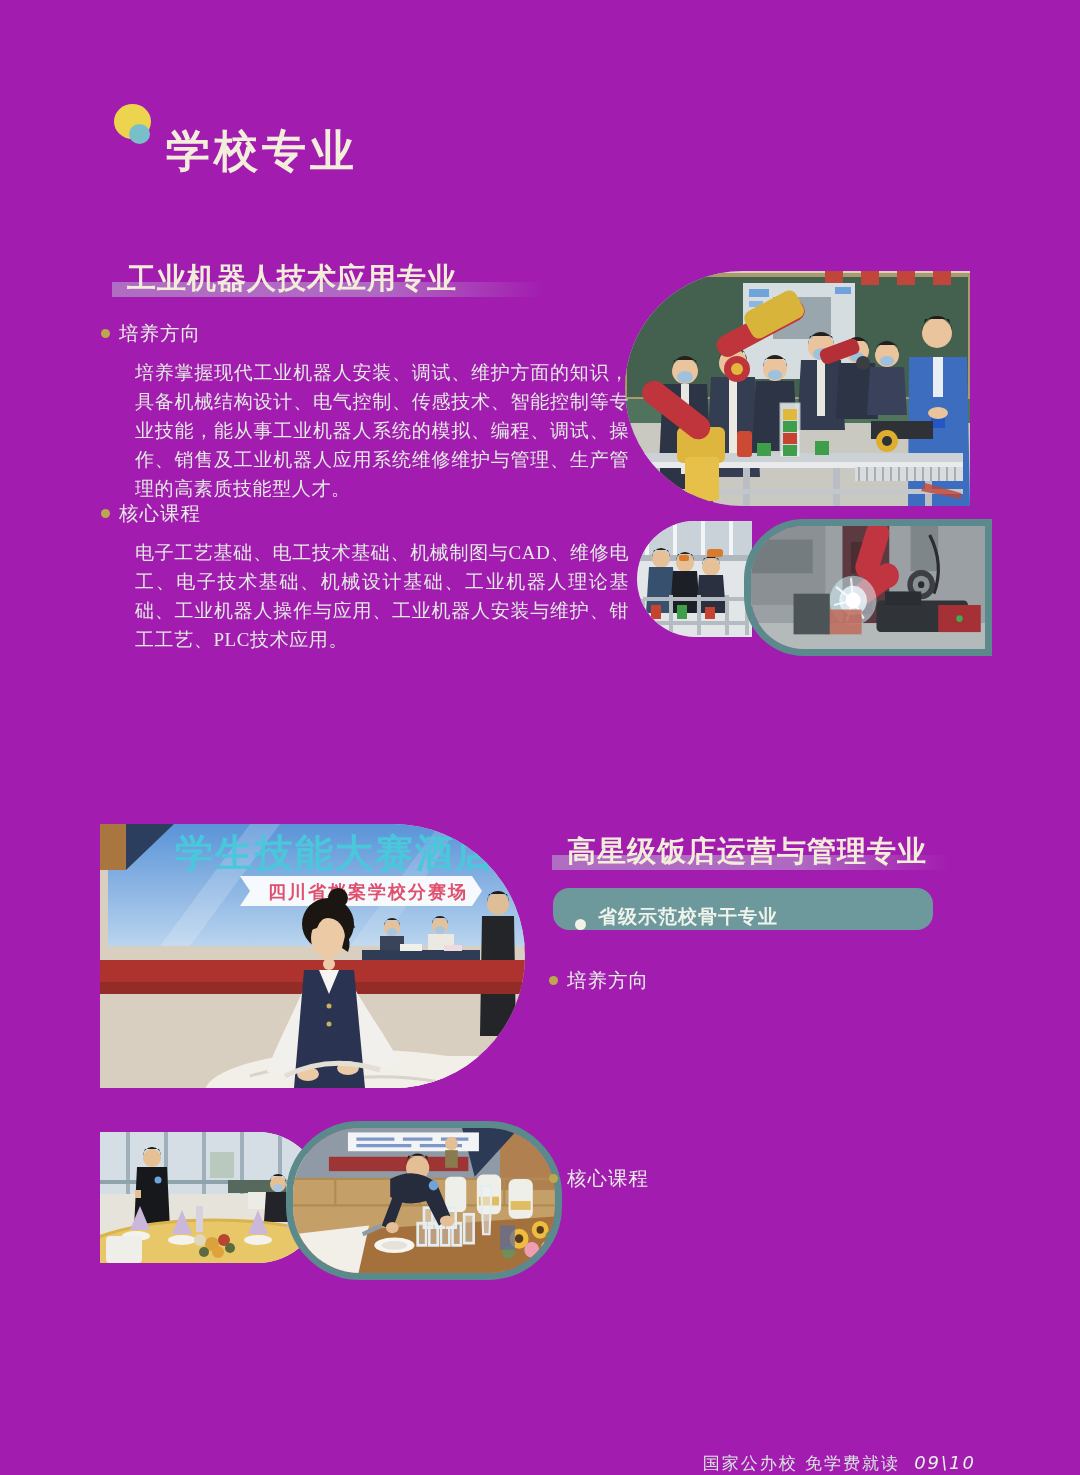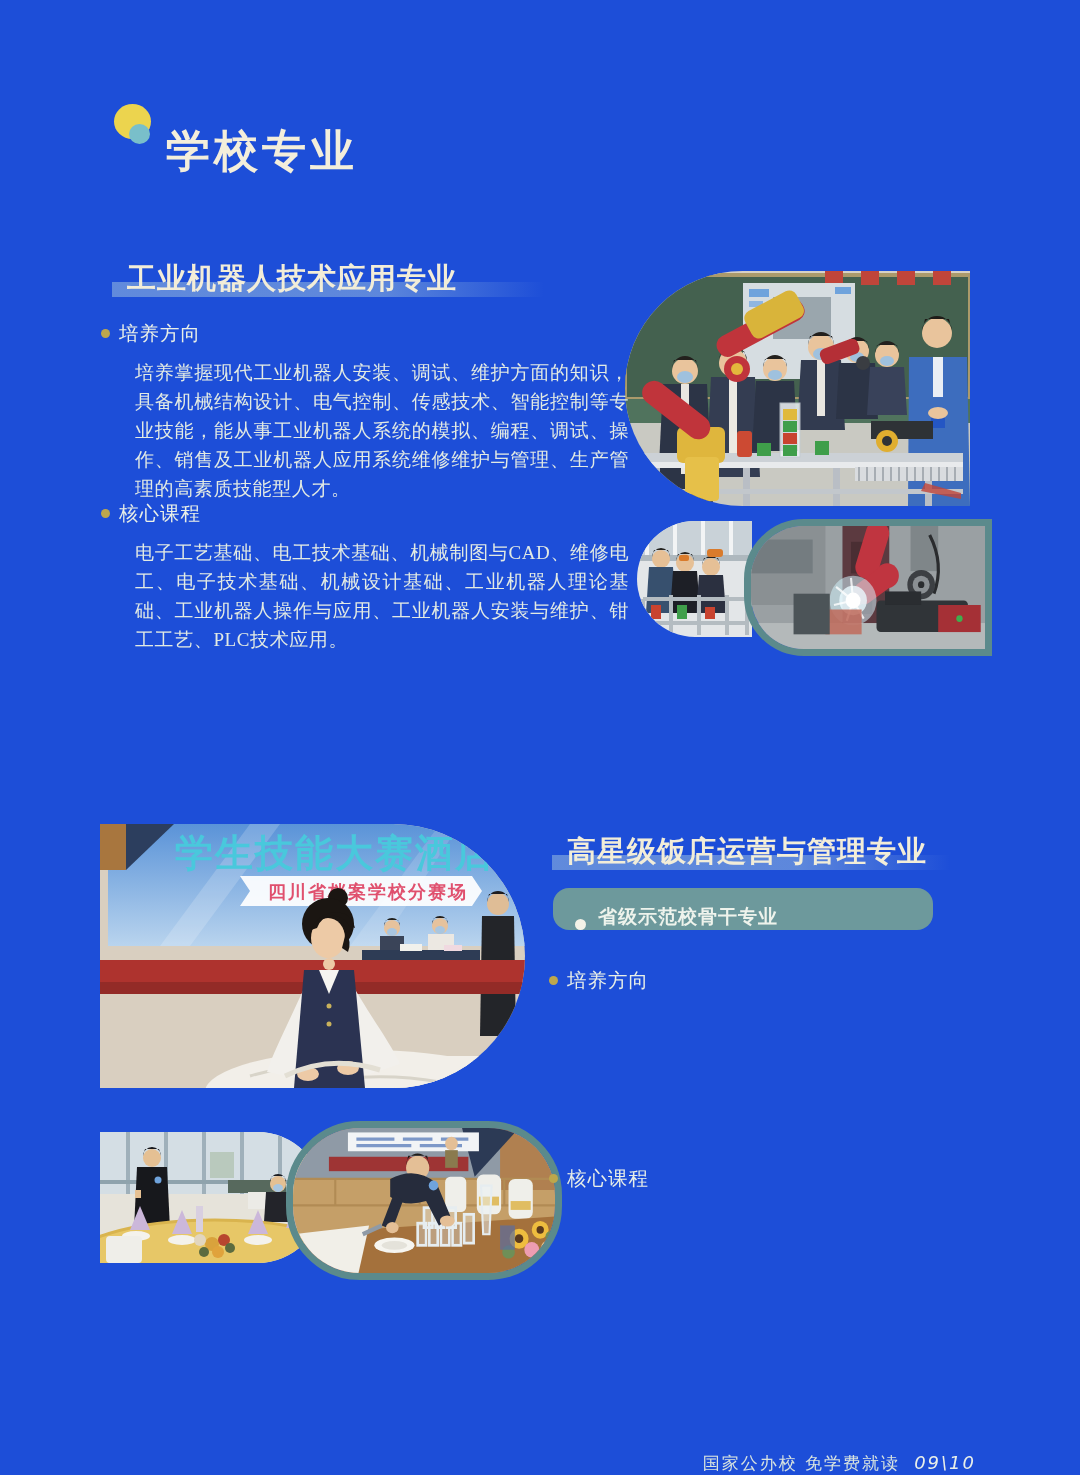--- a/index.html
+++ b/index.html
@@ -1,18 +1,18 @@
 <!DOCTYPE html>
 <html><head>
 <meta charset="utf-8">
 <style>
   html,body{margin:0;padding:0;background:#47696c;}
   .page{
     position:relative; width:1080px; height:1475px; margin:0 auto;
-    background:#1d4ed8; overflow:hidden;
+    background:#a21caf; overflow:hidden;
     font-family:"DejaVu Sans","Liberation Sans",sans-serif;
   }
   
   .logo-yellow{position:absolute; left:114px; top:104px; width:37px; height:35px;
     border-radius:50%; background:#ecd44e;}
   .logo-blue{position:absolute; left:129px; top:124px; width:21px; height:20px;
     border-radius:50%; background:#79bfca;}
   .page-title{position:absolute; left:166px; top:122px; font-size:44px; font-weight:700;
     color:#f3eedb; letter-spacing:4px;}
   

